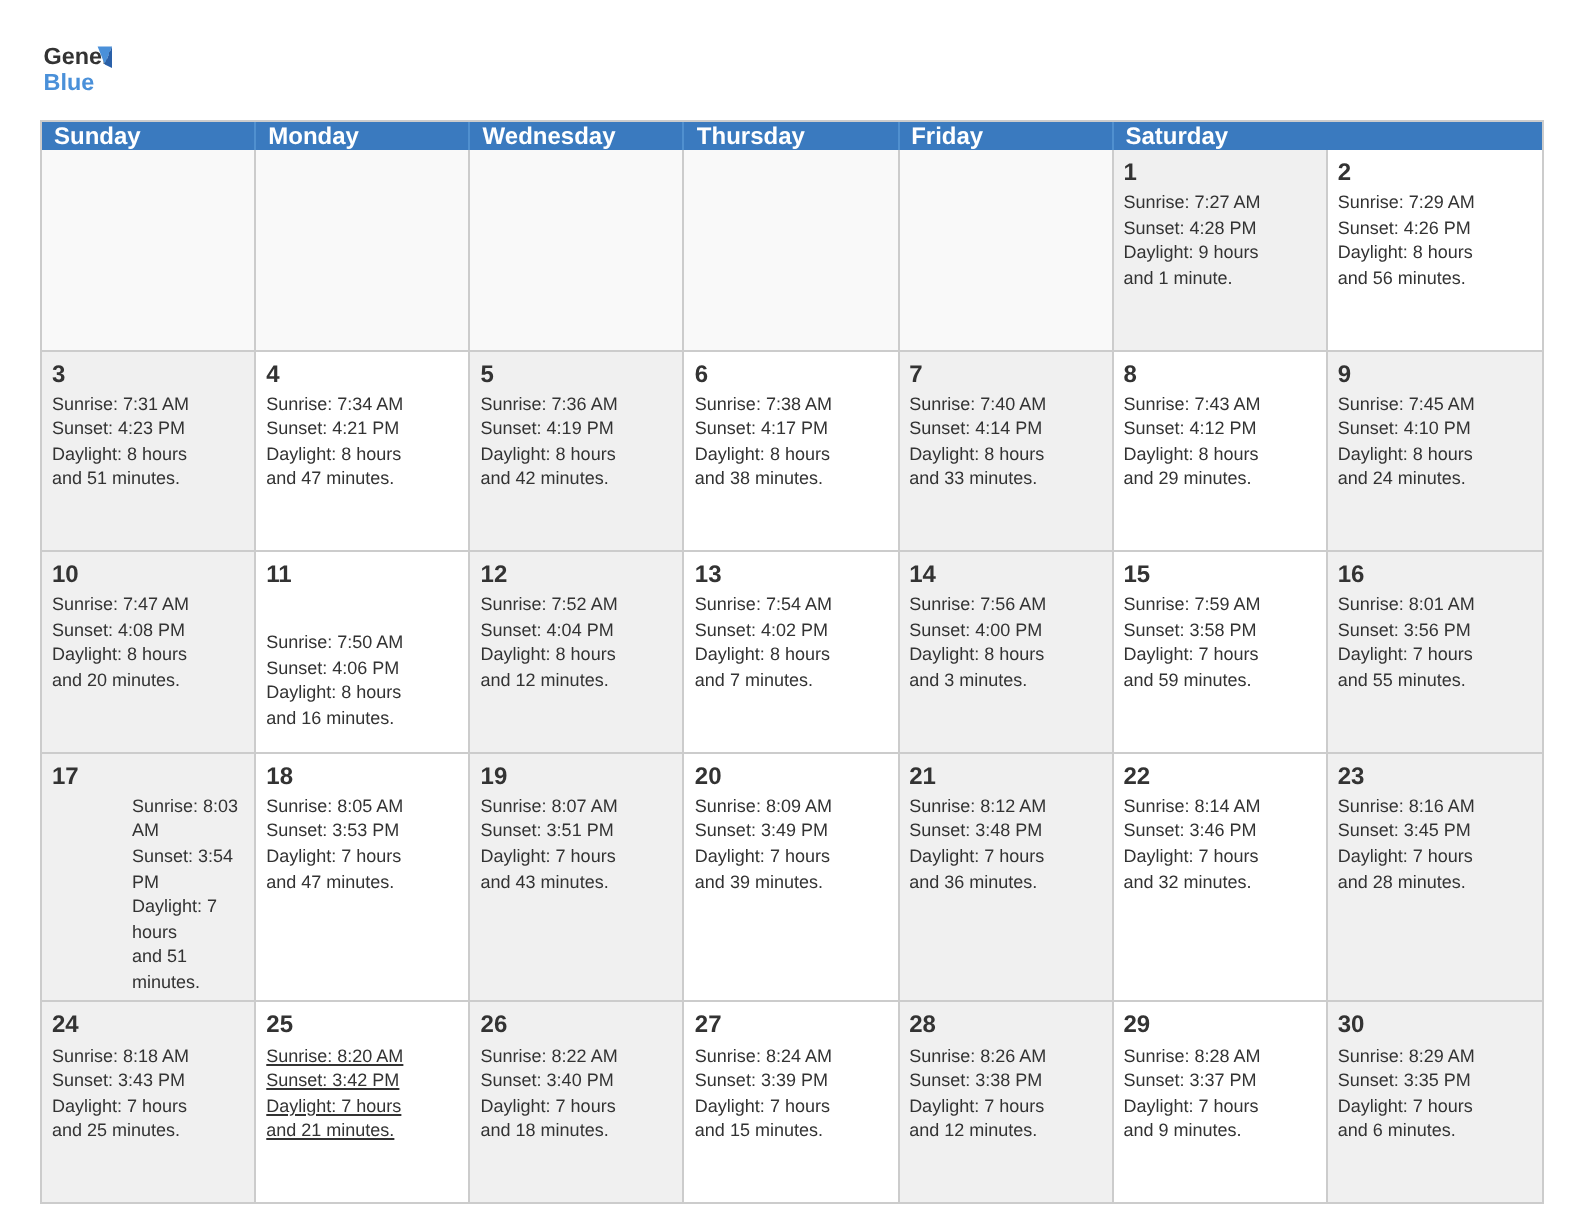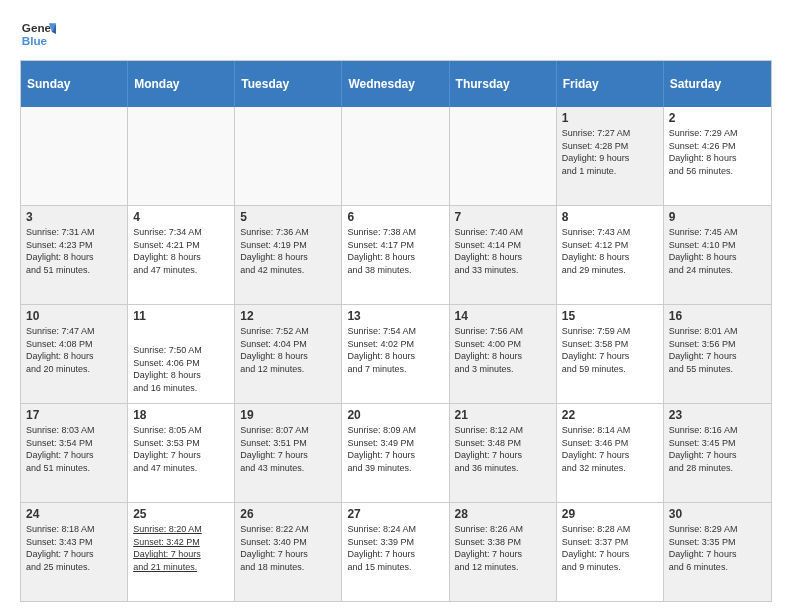--- a/index.html
+++ b/index.html
@@ -53,21 +53,21 @@
     }
     .cal-header {
       display: grid;
       grid-template-columns: repeat(7, 1fr);
       background: #3a7abf;
     }
     .cal-header-cell {
       color: #fff;
       font-size: 12px;
       font-weight: bold;
-      padding: 16px 6px;
+      padding: 0 6px;
       border-right: 1px solid #5090cf;
       text-align: left;
     }
     .cal-header-cell:last-child { border-right: none; }
     .cal-body {
       flex: 1;
       display: flex;
       flex-direction: column;
     }
     .cal-row {
@@ -117,21 +117,20 @@
     <div class="title-block">
       <div class="main-title"></div>
       <div class="subtitle"></div>
     </div>
   </div>
 
   <div class="calendar">
     <div class="cal-header">
     <div class="cal-header-cell">Sunday</div>
         <div class="cal-header-cell">Monday</div>
-        <div class="cal-header-cell">Tuesday</div>
         <div class="cal-header-cell">Wednesday</div>
         <div class="cal-header-cell">Thursday</div>
         <div class="cal-header-cell">Friday</div>
         <div class="cal-header-cell">Saturday</div>
       </div>
     <div class="cal-body">
     <div class="cal-row">
           <div class="cal-cell empty"></div>
           <div class="cal-cell empty"></div>
           <div class="cal-cell empty"></div>
@@ -250,21 +249,21 @@
             <div class="day-num">16</div>
             <div class="cell-text" style="white-space: pre-line;">Sunrise: 8:01 AM
 Sunset: 3:56 PM
 Daylight: 7 hours
 and 55 minutes.</div>
           </div>
         </div>
         <div class="cal-row">
           <div class="cal-cell shaded">
             <div class="day-num">17</div>
-            <div class="cell-text" style="white-space: pre-line;">Sunrise: 8:03 AM
+            <div class="cell-text" style="white-space: pre-line; margin-left: 40px;">Sunrise: 8:03 AM
 Sunset: 3:54 PM
 Daylight: 7 hours
 and 51 minutes.</div>
           </div>
           <div class="cal-cell">
             <div class="day-num">18</div>
             <div class="cell-text" style="white-space: pre-line;">Sunrise: 8:05 AM
 Sunset: 3:53 PM
 Daylight: 7 hours
 and 47 minutes.</div>

